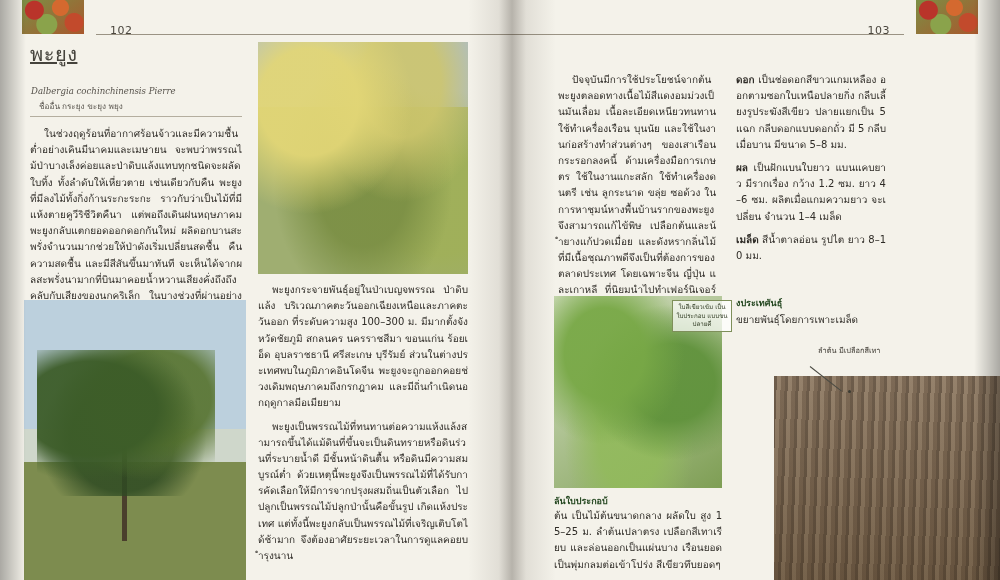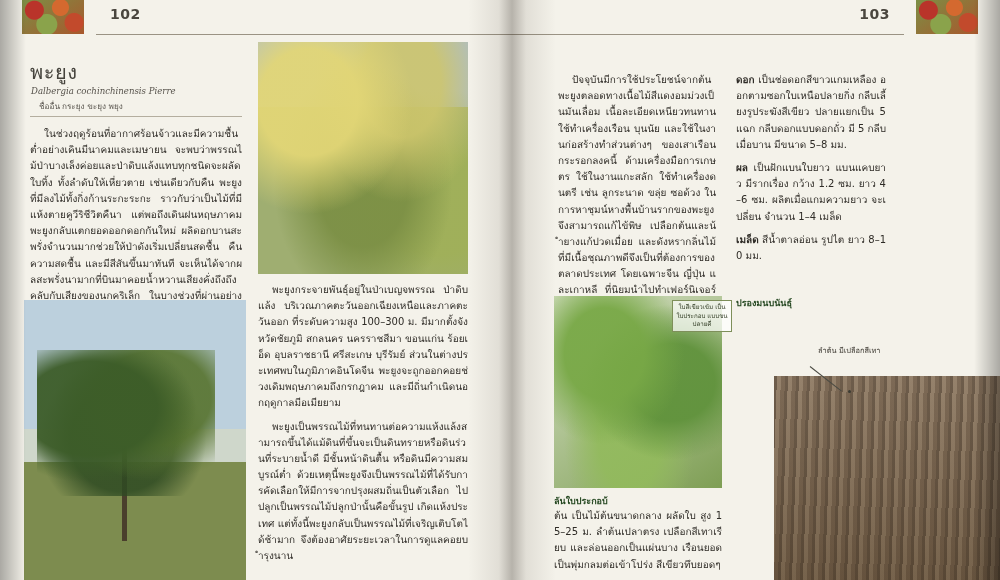--- a/index.html
+++ b/index.html
@@ -72,25 +72,24 @@
       radial-gradient(circle at 84% 66%, #c24a2c 0 9px, transparent 10px),
       linear-gradient(145deg, #7c8f45, #a9572c);
   }
   .hdr-line {
     position: absolute;
     height: 1px;
     background: #9a9384;
   }
   .folio {
     position: absolute;
-    top: 6px;
-    font-size: 14px;
+    top: 24px;
+    font-size: 11px;
     color: #4a463e;
     letter-spacing: .5px;
-    font-weight: bold;
   }
   .runhead {
     position: absolute;
     top: 7px;
     font-size: 11.5px;
     color: #3a362f;
     white-space: nowrap;
   }
   .runhead.l { left: 330px; }
   .runhead.r { right: 100px; }
@@ -231,21 +230,21 @@
   <div class="book">
 
     <div class="leaf left">
 
       <div class="hdr-thumb l">
         <div class="thumb-img"></div>
       </div>
       <div class="folio" style="left:110px;">102</div>
       <div class="hdr-line" style="left:96px; right:0; top:34px;"></div>
 
-      <div class="title-th" style="left:30px; top:56px;">พะยูง</div>
+      <div class="title-th" style="left:30px; top:38px;text-decoration:underline;">พะยูง</div>
       <div class="sci" style="left:31px; top:86px;">Dalbergia cochinchinensis Pierre</div>
       <div class="othername" style="left:39px; top:100px;">ชื่ออื่น</div>
       <div class="othername" style="left:62px; top:100px;">กระยุง ขะยุง พยุง</div>
       <div class="rule" style="left:30px; width:212px; top:116px;"></div>
 
       <div class="col" style="left:30px; top:126px; width:212px;">
         <p>ในช่วงฤดูร้อนที่อากาศร้อนจ้าวและมีความชื้นต่ำอย่างเคินมีนาคมและเมษายน จะพบว่าพรรณไม้ป่าบางเล็งค่อยและป่าดิบแล้งแทบทุกชนิดจะผลัดใบทิ้ง ทั้งลำดับให้เหี่ยวตาย เช่นเดียวกับคืน พะยูง ที่มีลงไม้ทั้งกิ่งก้านระกะระกะ ราวกับว่าเป็นไม้ที่มีแห้งตายคูวีริชีวิตคืนา แต่พอถึงเดินฝนหฤษภาคม พะยูงกลับแตกยอดออกดอกกันใหม่ ผลิดอกบานสะพรั่งจำนวนมากช่วยให้ป่าดังเริ่มเปลี่ยนสดชื้น คืนความสดชื้น และมีสีสันขึ้นมาทันที จะเห็นได้จากผลสะพรั่งนามากที่บินมาคอยน้ำหวานเสียงคั่งถึงถึง คลับกับเสียงของนกคริเล็ก ในบางช่วงที่ผ่านอย่างยุคกันในวารวาง</p>
       </div>
 
       <div class="photo" style="left:24px; top:300px; width:222px; height:280px;">
@@ -286,21 +285,24 @@
 
       <div class="col" style="left:226px; top:72px; width:150px;">
         <p style="text-indent:0;"><span class="lead">ดอก</span>
           <span>เป็นช่อดอกสีขาวแกมเหลือง ออกตามซอกใบเหนือปลายกิ่ง กลีบเลี้ยงรูประฆังสีเขียว ปลายแยกเป็น 5 แฉก กลีบดอกแบบดอกถั่ว มี 5 กลีบ เมื่อบาน มีขนาด 5–8 มม.</span></p>
         <p style="text-indent:0;"><span class="lead">ผล</span>
           <span>เป็นฝักแบนใบยาว แบนแคบยาว มีรากเรื่อง กว้าง 1.2 ซม. ยาว 4–6 ซม. ผลิตเมื่อแกมความยาว จะเปลี่ยน จำนวน 1–4 เมล็ด</span></p>
         <p style="text-indent:0;"><span class="lead">เมล็ด</span>
           <span>สีน้ำตาลอ่อน รูปไต ยาว 8–10 มม.</span></p>
       </div>
 
-      <div class="sect-head" style="left:226px; top:296px;">ปรองมนบนันธุ์</div>
+      <div class="sect-head" style="left:226px; top:296px;">งประเทศันธุ์</div>
+      <div class="col" style="left:226px; top:312px; width:150px;">
+        <p style="text-indent:0;">ขยายพันธุ์โดยการเพาะเมล็ด</p>
+      </div>
 
       <div class="photo" style="left:264px; top:376px; width:226px; height:204px;">
         <div class="ph-bark"></div>
       </div>
       <div class="caption" style="left:308px; top:346px;">ลำต้น มีเปลือกสีเทา</div>
       <div class="leaderline" style="left:300px; top:366px; width:40px; transform:rotate(38deg);"></div>
       <div class="dot" style="left:338px; top:390px;"></div>
     </div>
 
     <div class="gutter"></div>

